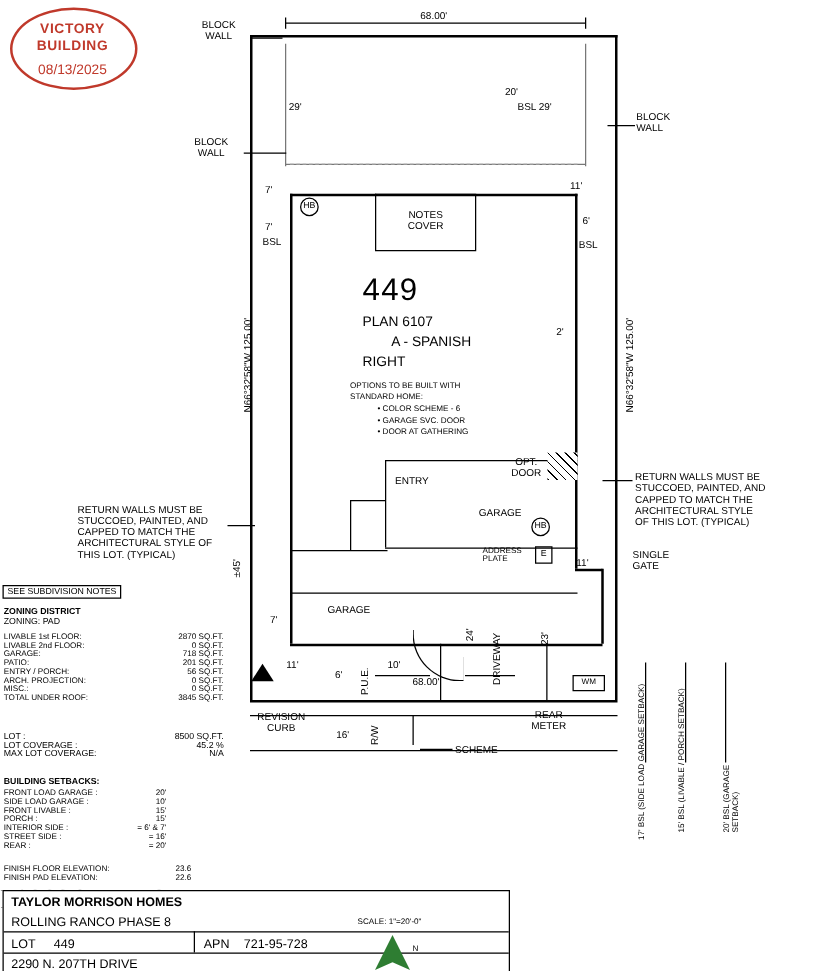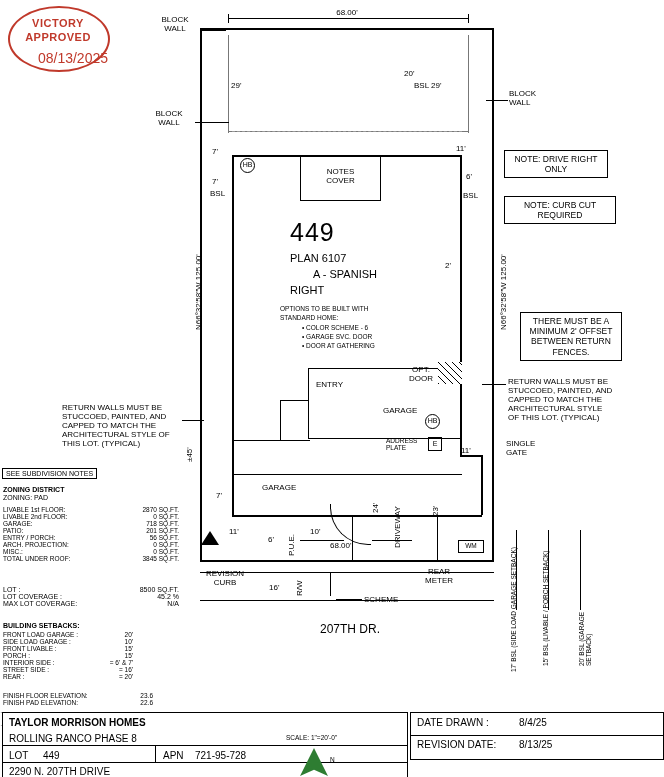--- a/index.html
+++ b/index.html
@@ -5,21 +5,21 @@
   html,body{margin:0;padding:0;}
   body{width:664px;height:777px;background:#ffffff;font-family:"Liberation Sans",sans-serif;color:#000;overflow:hidden;position:relative;}
   .plan{position:absolute;left:0;top:0;width:664px;height:777px;}
   .abs{position:absolute;}
   .ln{position:absolute;background:#000;}
   
   #stamp{left:8px;top:6px;width:100px;height:64px;}
   #stamp .ring{position:absolute;left:0;top:0;width:98px;height:62px;border:2px solid #c0392b;border-radius:50%;}
   #stamp .t1{position:absolute;left:0;top:11px;width:100px;text-align:center;font-size:11px;font-weight:bold;color:#c0392b;letter-spacing:.5px;}
   #stamp .t2{position:absolute;left:0;top:25px;width:100px;text-align:center;font-size:11px;font-weight:bold;color:#c0392b;letter-spacing:.5px;}
-  #stamp .t3{position:absolute;left:0;top:44px;width:100px;text-align:right;font-size:14px;color:#c0392b;}
+  #stamp .t3{position:absolute;left:0;top:44px;width:100px;text-align:center;font-size:11px;color:#c0392b;}
   
   .txt{font-size:8px;line-height:1.12;white-space:pre;}
   .txt.c{text-align:center;}
   .vert{transform-origin:0 0;}
   
   .note{border:1px solid #000;font-size:8.5px;line-height:1.2;padding:3px 4px;background:#fff;text-align:center;}
   
   .lotnum{font-size:25px;letter-spacing:1px;}
   .plantxt{font-size:11px;}
   
@@ -32,21 +32,21 @@
   .hb{position:absolute;width:13px;height:13px;border:1px solid #000;border-radius:50%;font-size:7px;text-align:center;line-height:12px;background:#fff;}
 </style>
 </head>
 <body>
 
 <div class="plan">
 
   <div class="abs" id="stamp">
     <div class="ring"></div>
     <div class="t1">VICTORY</div>
-    <div class="t2">APPROVED</div>
+    <div class="t2">BUILDING</div>
     <div class="t3">08/13/2025</div>
   </div>
 
   <div class="ln" style="left:200px;top:28px;width:294px;height:1.5px;"></div>
   <div class="ln" style="left:200px;top:28px;width:1.5px;height:532px;"></div>
   <div class="ln" style="left:492px;top:28px;width:1.5px;height:532px;"></div>
   <div class="ln" style="left:200px;top:560px;width:294px;height:1.5px;"></div>
 
   <div class="ln" style="left:228px;top:18px;width:240px;height:1px;"></div>
   <div class="ln" style="left:228px;top:14px;width:1px;height:9px;"></div>
@@ -143,49 +143,40 @@
   <div class="abs txt" style="left:269px;top:584px;">16'</div>
   <div class="abs txt vert" style="left:296px;top:596px;transform:rotate(-90deg);">R/W</div>
   <div class="abs txt" style="left:310px;top:528px;">10'</div>
   <div class="abs txt vert" style="left:372px;top:513px;transform:rotate(-90deg);">24'</div>
   <div class="abs txt vert" style="left:432px;top:516px;transform:rotate(-90deg);">23'</div>
 
   <div class="ln" style="left:200px;top:572px;width:294px;height:1.2px;"></div>
   <div class="ln" style="left:200px;top:600px;width:294px;height:1.2px;"></div>
   <div class="abs" style="left:201px;top:531px;width:0;height:0;border-left:9px solid transparent;border-right:9px solid transparent;border-bottom:14px solid #000;"></div>
 
-  <div class="abs" style="left:250px;top:622px;width:200px;text-align:center;font-size:12px;">207TH DR.</div>
 
   <div class="ln" style="left:330px;top:572px;width:1px;height:24px;background:#000;"></div>
   <div class="abs txt" style="left:364px;top:596px;">SCHEME</div>
   <div class="ln" style="left:336px;top:599px;width:26px;height:1px;"></div>
 
   <div class="abs txt c" style="left:190px;top:570px;width:70px;">REVISION
 CURB</div>
   <div class="abs txt c" style="left:408px;top:568px;width:62px;">REAR
 METER</div>
 
   <div class="abs txt c" style="left:148px;top:16px;width:54px;">BLOCK
 WALL</div>
   <div class="ln" style="left:200px;top:30px;width:26px;height:1px;"></div>
   <div class="abs txt c" style="left:142px;top:110px;width:54px;">BLOCK
 WALL</div>
   <div class="ln" style="left:195px;top:122px;width:34px;height:1px;"></div>
   <div class="abs txt" style="left:509px;top:90px;">BLOCK
 WALL</div>
   <div class="ln" style="left:486px;top:100px;width:22px;height:1px;"></div>
 
-  <div class="note abs" style="left:504px;top:150px;width:94px;">NOTE: DRIVE
-RIGHT ONLY</div>
-  <div class="note abs" style="left:504px;top:196px;width:102px;">NOTE: CURB
-CUT REQUIRED</div>
-  <div class="note abs" style="left:520px;top:312px;width:92px;">THERE MUST BE A
-MINIMUM 2'
-OFFSET BETWEEN
-RETURN FENCES.</div>
 
   <div class="abs txt" style="left:508px;top:378px;">RETURN WALLS MUST BE
 STUCCOED, PAINTED, AND
 CAPPED TO MATCH THE
 ARCHITECTURAL STYLE
 OF THIS LOT. (TYPICAL)</div>
   <div class="ln" style="left:482px;top:384px;width:24px;height:1px;"></div>
   <div class="abs txt" style="left:62px;top:404px;">RETURN WALLS MUST BE
 STUCCOED, PAINTED, AND
 CAPPED TO MATCH THE
@@ -320,21 +311,14 @@
     <div class="ln" style="left:0;top:49px;width:404px;height:1px;"></div>
     <div class="ln" style="left:152px;top:32px;width:1px;height:17px;"></div>
   </div>
 
   <div class="abs" style="left:286px;top:730px;width:120px;">
     <div class="abs xsmall" style="left:0;top:4px;">SCALE: 1"=20'-0"</div>
   </div>
   <div class="abs" style="left:300px;top:748px;width:28px;height:28px;background:#2e7d32;clip-path:polygon(50% 0,100% 100%,50% 78%,0 100%);"></div>
   <div class="abs xsmall" style="left:330px;top:756px;">N</div>
 
-  <div class="tb" style="left:410px;top:712px;width:252px;height:46px;">
-    <div class="abs tbtxt" style="left:6px;top:4px;">DATE DRAWN :</div>
-    <div class="abs tbtxt" style="left:108px;top:4px;">8/4/25</div>
-    <div class="ln" style="left:0;top:22px;width:252px;height:1px;"></div>
-    <div class="abs tbtxt" style="left:6px;top:26px;">REVISION DATE:</div>
-    <div class="abs tbtxt" style="left:108px;top:26px;">8/13/25</div>
-  </div>
 
 </div>
 
 </body></html>

